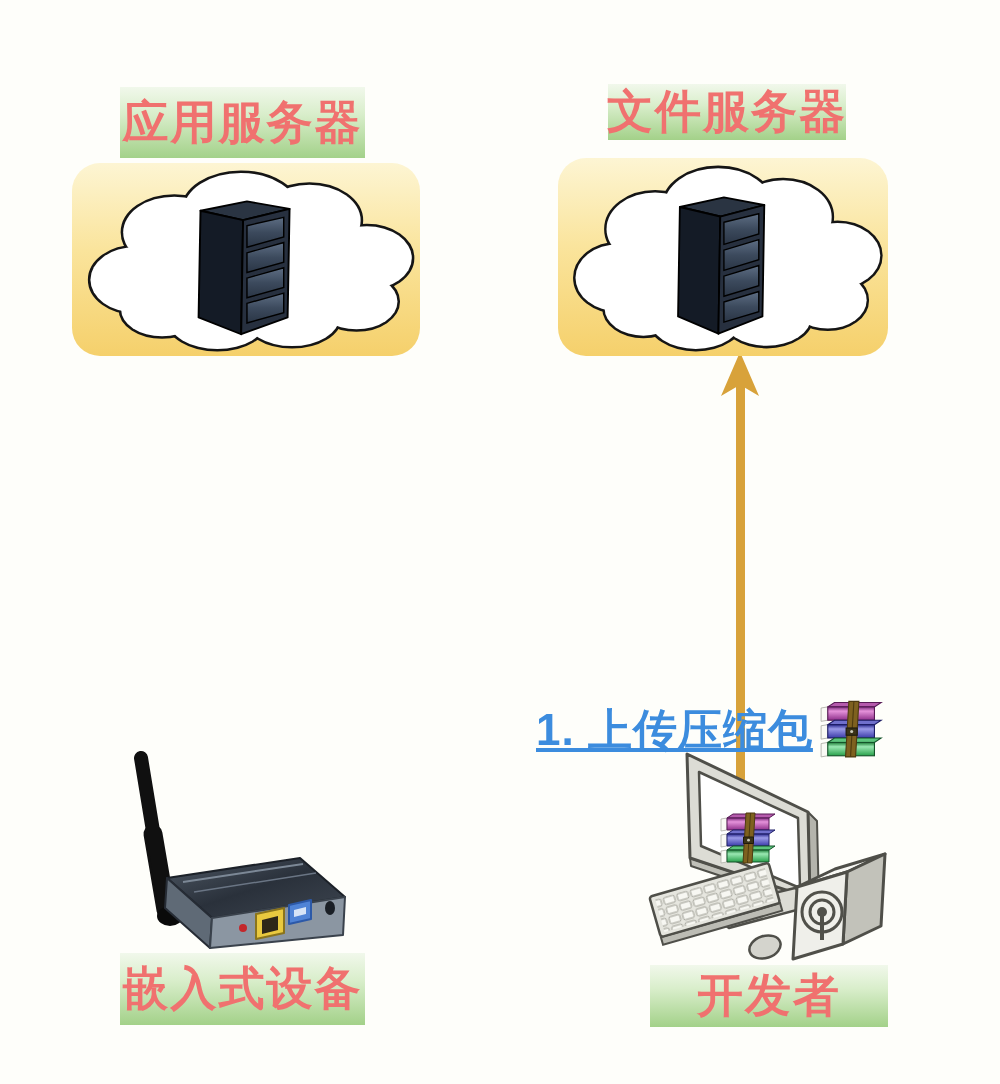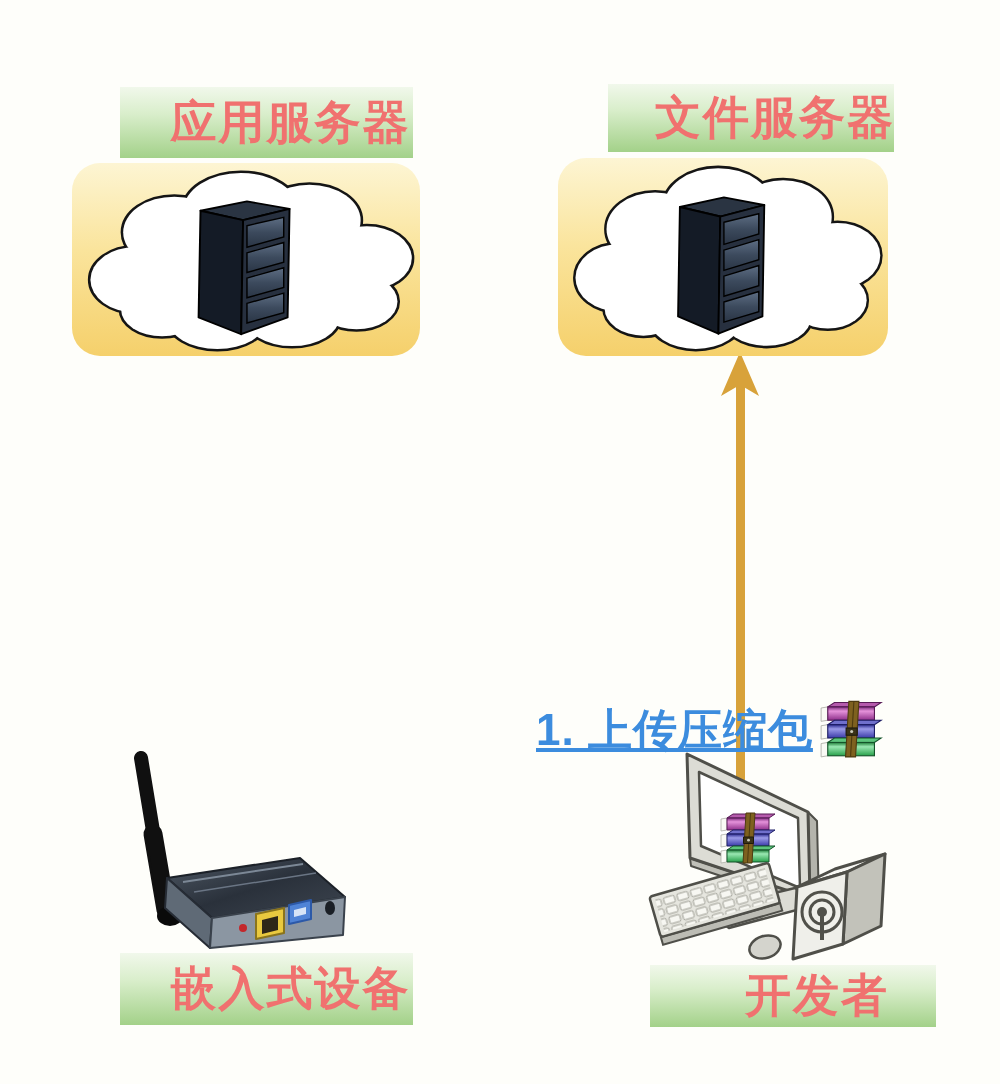--- a/index.html
+++ b/index.html
@@ -13,21 +13,20 @@
     background:var(--background,#FEFEFA);
   }
   .abs{position:absolute;}
   
   .node-label{
     display:flex;align-items:center;justify-content:center;
     background:linear-gradient(180deg,var(--label-bg-top,#F1F8EB) 0%,#D9EECB 38%,var(--label-bg-bottom,#A3D189) 100%);
     color:var(--label-text,#F0716F);
     font-size:46px;font-weight:bold;letter-spacing:2px;
     white-space:nowrap;
-    padding-left:48px;
   }
   
   .cloudbox{
     background:linear-gradient(180deg,var(--cloud-box-top,#FDF5D3) 0%,#FAE49C 45%,var(--cloud-box-bottom,#F5D06B) 100%);
     border-radius:28px;
   }
   .cloudbox svg{display:block;width:100%;height:100%;}
   .flow-label{
     color:var(--flow-text,#3C8CDE);
     font-size:44px;font-weight:bold;letter-spacing:1px;
@@ -131,21 +130,21 @@
           <polygon points="31,3 40,3 37,53 28,53" fill="#7E611F" stroke="#4E3B10" stroke-width="1"></polygon>
           <line x1="35.5" y1="3" x2="32.5" y2="53" stroke="#4E3B10" stroke-width="1"></line>
           <rect x="28.5" y="27" width="10" height="6.5" fill="#3A3318" stroke="#1E1A0C" stroke-width="1"></rect>
           <circle cx="33.5" cy="30.2" r="1.4" fill="#C9C9B8"></circle>
         </g>
       </symbol>
     </defs>
   </svg>
 
   <div class="abs node-label z2" style="left:120px;top:87px;width:245px;height:71px;">应用服务器</div>
-  <div class="abs node-label z2" style="left:608px;top:84px;width:238px;height:68px;">文件服务器</div>
+  <div class="abs node-label z2" style="left:608px;top:84px;width:238px;height:56px;">文件服务器</div>
   <div class="abs node-label z2" style="left:120px;top:953px;width:245px;height:72px;">嵌入式设备</div>
   <div class="abs node-label z2" style="left:650px;top:965px;width:238px;height:62px;">开发者</div>
 
   <div class="abs cloudbox z2" style="left:72px;top:163px;width:348px;height:193px;">
     <svg viewBox="0 0 340 195" preserveAspectRatio="none">
         <use href="#cloud-server"></use>
       </svg>
   </div>
   <div class="abs cloudbox z2" style="left:558px;top:158px;width:330px;height:198px;">
     <svg viewBox="0 0 340 195" preserveAspectRatio="none">

